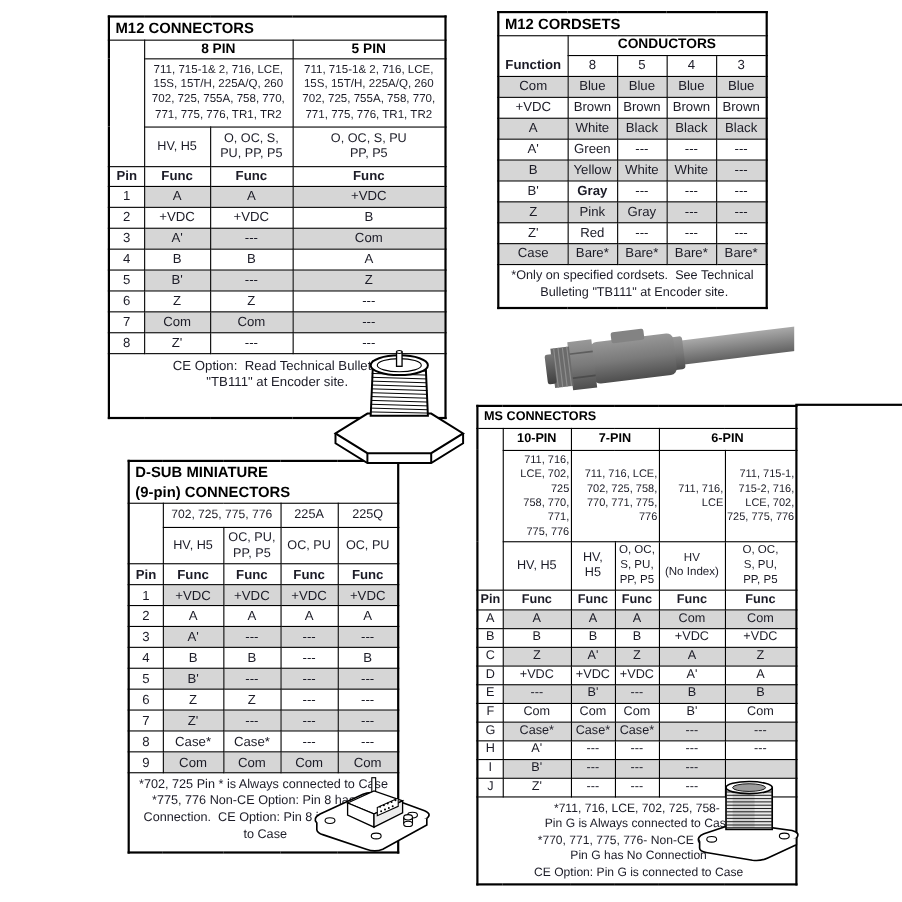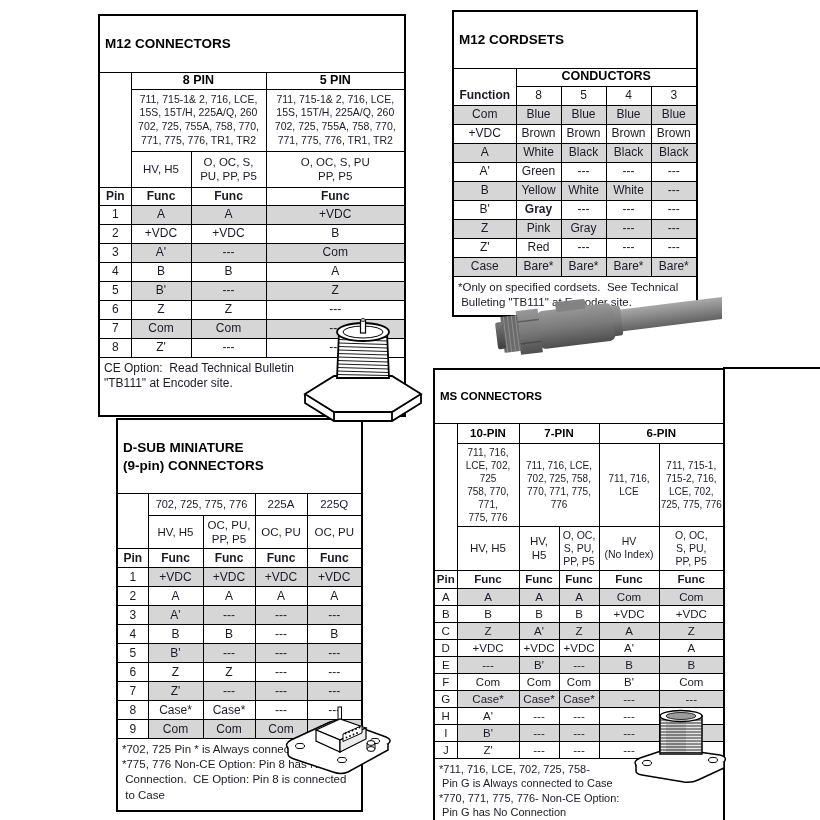--- a/index.html
+++ b/index.html
@@ -2,29 +2,29 @@
 <html><head>
 <meta charset="utf-8">
 <style>
   html,body{margin:0;padding:0;background:#ffffff;}
   .page{position:relative;width:820px;height:820px;background:#fff;overflow:hidden;
         font-family:"Liberation Sans",sans-serif;color:#1b1b26;}
   table.tbl{position:absolute;border-collapse:collapse;table-layout:fixed;background:#fff;
             border:2px solid #000;}
   .tbl td{border:1px solid #000;font-size:12px;text-align:center;vertical-align:middle;
           padding:0 1px;color:#1b1b26;line-height:1.25;overflow:hidden;}
-  td.title{font-weight:bold;text-align:left;padding:19px 5px;font-size:13.5px;color:#000;
+  td.title{font-weight:bold;text-align:left;padding:1px 5px;font-size:13.5px;color:#000;
            white-space:pre-line;line-height:1.3;}
   td.ghdr{font-weight:bold;font-size:12.5px;color:#000;}
   td.models{font-size:10.5px;line-height:1.3;white-space:pre-line;padding:2px 1px;}
-  .ms td.models{font-size:10px;}
+  .ms td.models{font-size:10px;text-align:right;}
   td.series{font-size:11.5px;line-height:1.25;white-space:pre-line;}
   td.funh{font-weight:bold;}
   td.valb{vertical-align:bottom;padding-bottom:2px;}
-  td.fnote{font-size:11.5px;text-align:left;vertical-align:top;padding:3px 4px;
+  td.fnote{font-size:11.5px;text-align:center;vertical-align:top;padding:3px 4px;
            white-space:pre-wrap;line-height:1.32;}
   .ms td.fnote{font-size:11px;}
   .ms td{font-size:11.5px;}
   tr.sh td + td{background:#d6d6d6;}
   tr.shf td{background:#d6d6d6;}
   td.bold{font-weight:bold;}
   .drw{position:absolute;z-index:5;}
   .photo{position:absolute;z-index:2;}
   .frame-line{position:absolute;background:#000;z-index:1;}
   .wm{position:absolute;z-index:30;pointer-events:none;white-space:nowrap;}

